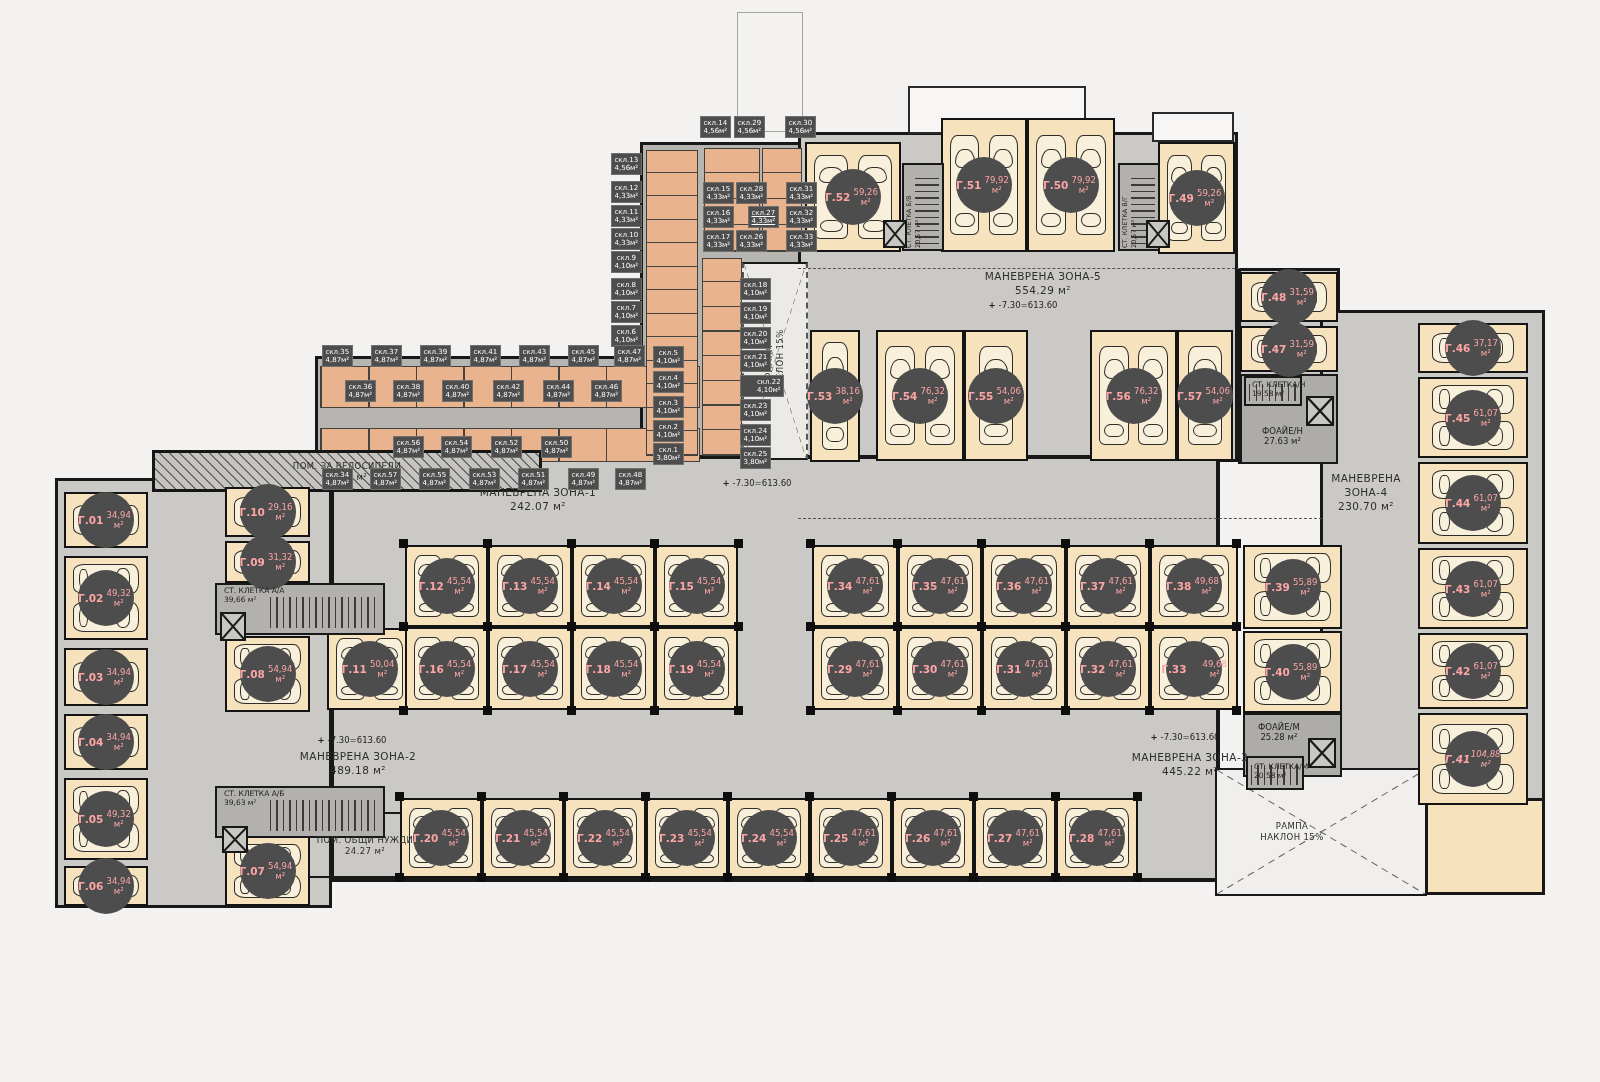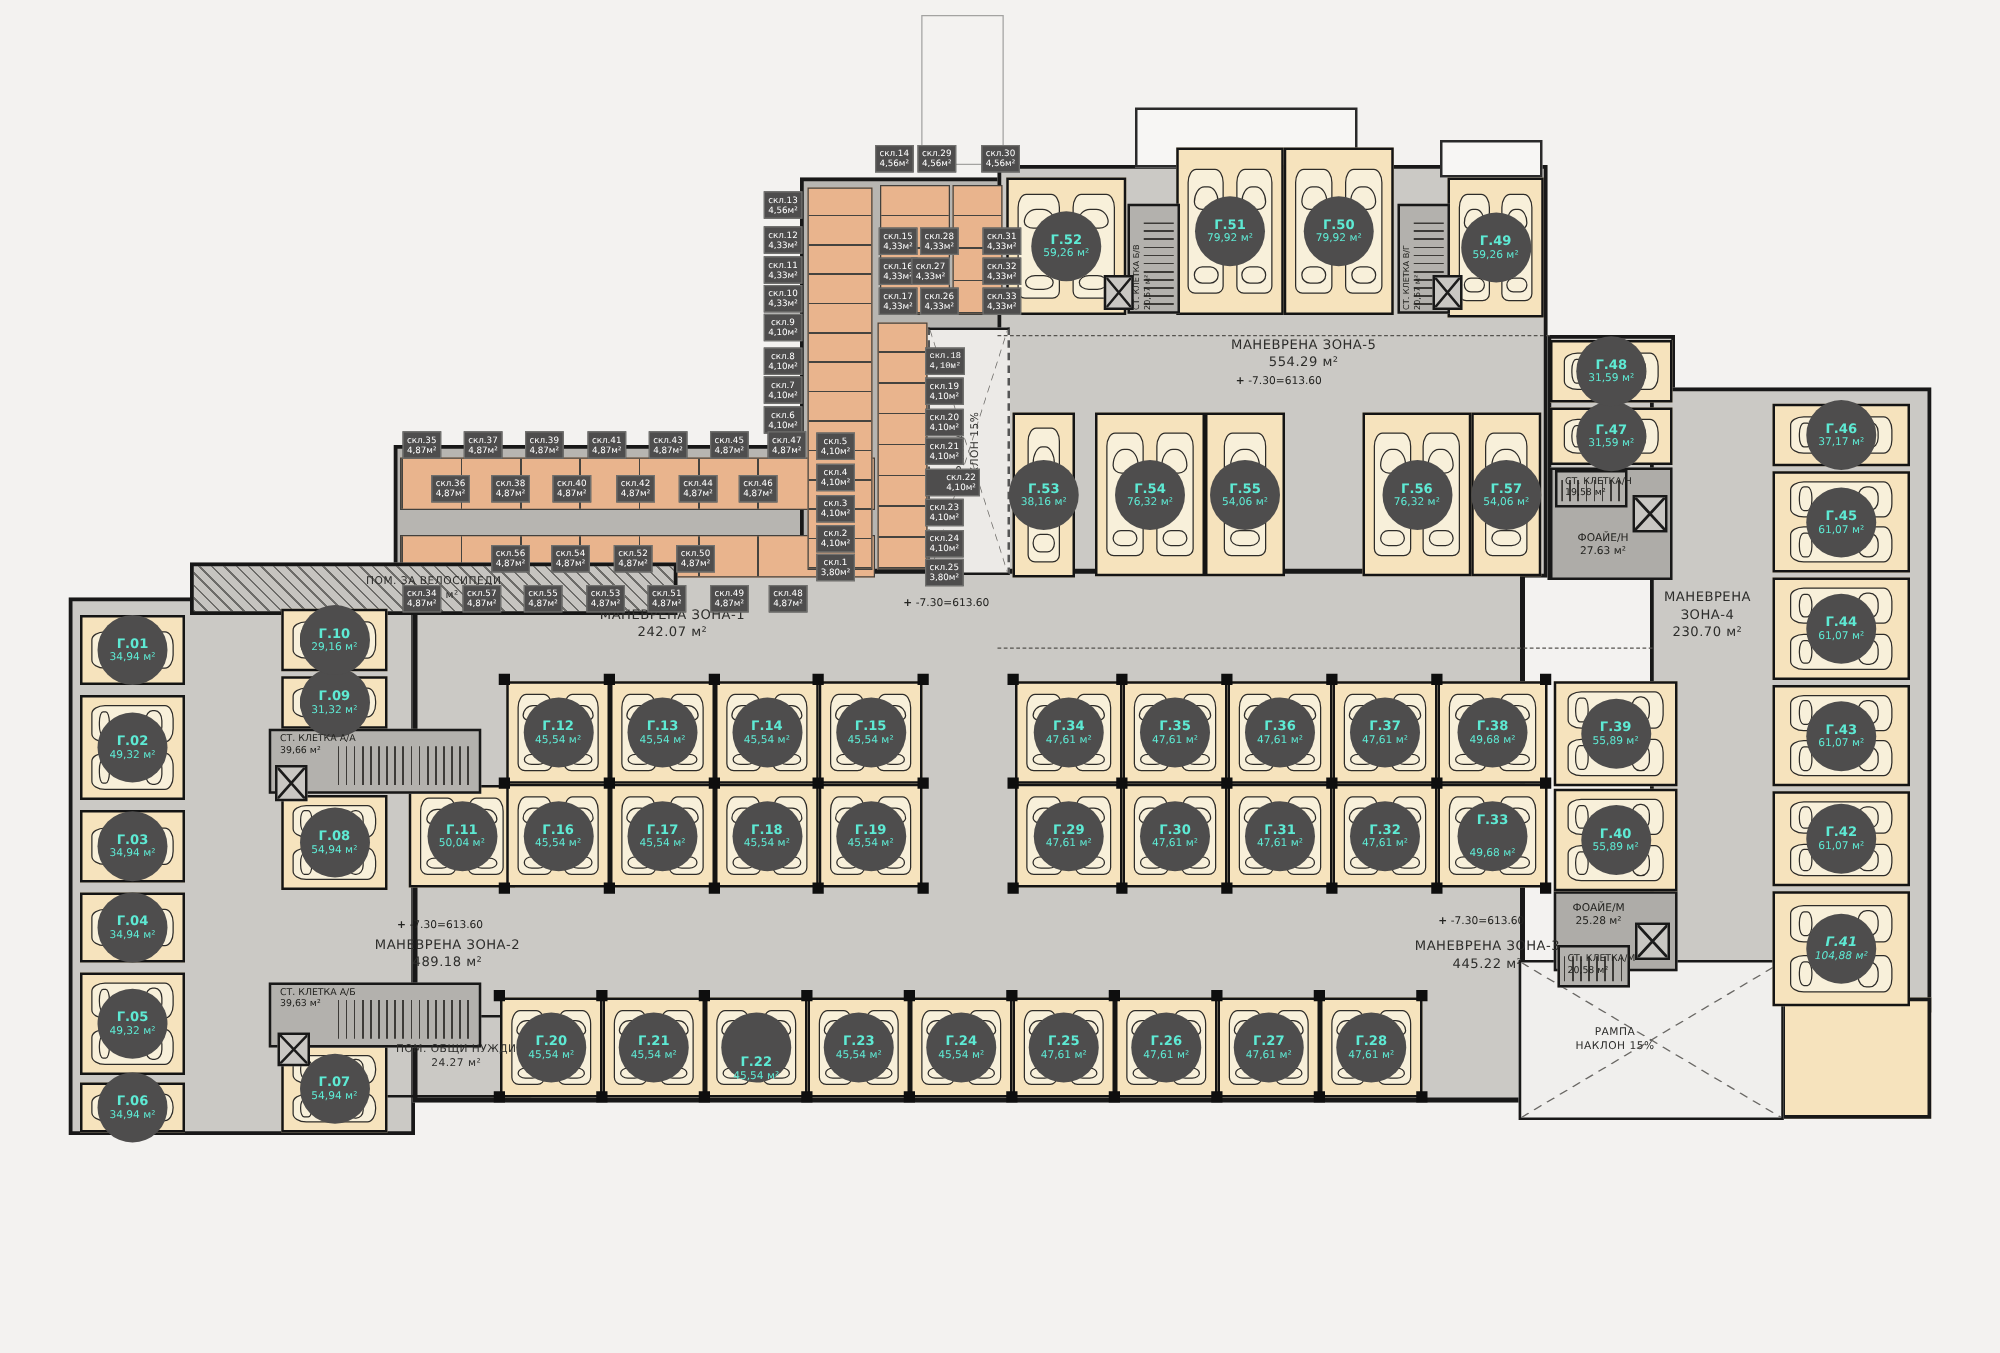--- a/index.html
+++ b/index.html
@@ -16,21 +16,21 @@
   .car{position:absolute;background:#f8f0da;border:1.6px solid #2e2c29;border-radius:7px 7px 6px 6px/11px 11px 6px 6px;box-sizing:border-box;z-index:12}
   .car.h{border-radius:11px 7px 7px 11px/7px 11px 11px 7px}
   .car.v::before{content:"";position:absolute;left:12%;right:12%;top:13%;height:18%;border:1.3px solid #2e2c29;border-radius:45% 45% 35% 35%/70% 70% 35% 35%}
   .car.v::after{content:"";position:absolute;left:14%;right:14%;bottom:7%;height:12%;border:1.3px solid #2e2c29;border-radius:35%/50%}
   .car.h::before{content:"";position:absolute;top:12%;bottom:12%;right:13%;width:18%;border:1.3px solid #2e2c29;border-radius:45%/40%}
   .car.h::after{content:"";position:absolute;top:14%;bottom:14%;left:7%;width:12%;border:1.3px solid #2e2c29;border-radius:35%/45%}
   .stair{position:absolute;background:#b3b1ad;border:2px solid #181818;box-sizing:border-box;z-index:15}
   .steps{position:absolute}
   .elev{position:absolute;background:#c9c7c3;border:2px solid #181818;box-sizing:border-box;z-index:16}
   .colsq{position:absolute;width:9px;height:9px;background:#0e0e0e;z-index:22}
-  .glabel{position:absolute;width:56px;height:56px;border-radius:50%;background:#4e4d4d;color:#5eead4;display:flex;flex-direction:column;align-items:center;justify-content:center;z-index:30;text-align:center}
+  .glabel{position:absolute;width:56px;height:56px;border-radius:50%;background:#4e4d4d;color:#fca5a5;display:flex;flex-direction:row;align-items:center;justify-content:center;z-index:30;text-align:center}
   .gid{font-size:10.5px;font-weight:bold;line-height:12px}
   .garea{font-size:8.5px;line-height:10px}
   .tag{position:absolute;background:#4e4d4d;color:#fff;border:1px solid #70706e;font-size:7px;line-height:8.5px;text-align:center;padding:1.5px 2.5px;z-index:40;white-space:nowrap}
   .zlabel{position:absolute;transform:translate(-50%,-50%);color:#2d2d2b;font-size:10.5px;line-height:14px;text-align:center;letter-spacing:.4px;z-index:26;white-space:nowrap}
   .rlabel{position:absolute;color:#22221f;font-size:7.5px;line-height:9px;z-index:38;white-space:nowrap}
   .emark{position:absolute;transform:translate(-50%,-50%);color:#232321;font-size:8.5px;z-index:27;white-space:nowrap}
   .vtext{writing-mode:vertical-rl;transform:rotate(180deg);white-space:pre-line}
 </style>
 </head>
 <body>
@@ -528,21 +528,21 @@
       <div>4,33м²</div>
     </div>
     <div class="tag" style="left: 703px; top: 206px;">
       <div>скл.16</div>
       <div>4,33м²</div>
     </div>
     <div class="tag" style="left: 703px; top: 230px;">
       <div>скл.17</div>
       <div>4,33м²</div>
     </div>
-    <div class="tag" style="left: 740px; top: 278px; font-family: Liberation Mono, monospace;">
+    <div class="tag" style="left: 740px; top: 278px;">
       <div>скл.18</div>
       <div>4,10м²</div>
     </div>
     <div class="tag" style="left: 740px; top: 302px;">
       <div>скл.19</div>
       <div>4,10м²</div>
     </div>
     <div class="tag" style="left: 740px; top: 327px;">
       <div>скл.20</div>
       <div>4,10м²</div>
@@ -564,21 +564,21 @@
       <div>4,10м²</div>
     </div>
     <div class="tag" style="left: 740px; top: 447px;">
       <div>скл.25</div>
       <div>3,80м²</div>
     </div>
     <div class="tag" style="left: 736px; top: 230px;">
       <div>скл.26</div>
       <div>4,33м²</div>
     </div>
-    <div class="tag" style="left: 729px; top: 206px;">
+    <div class="tag" style="left: 748px; top: 206px; text-decoration: underline;">
       <div>скл.27</div>
       <div>4,33м²</div>
     </div>
     <div class="tag" style="left: 736px; top: 182px;">
       <div>скл.28</div>
       <div>4,33м²</div>
     </div>
     <div class="tag" style="left: 734px; top: 116px;">
       <div>скл.29</div>
       <div>4,56м²</div>

